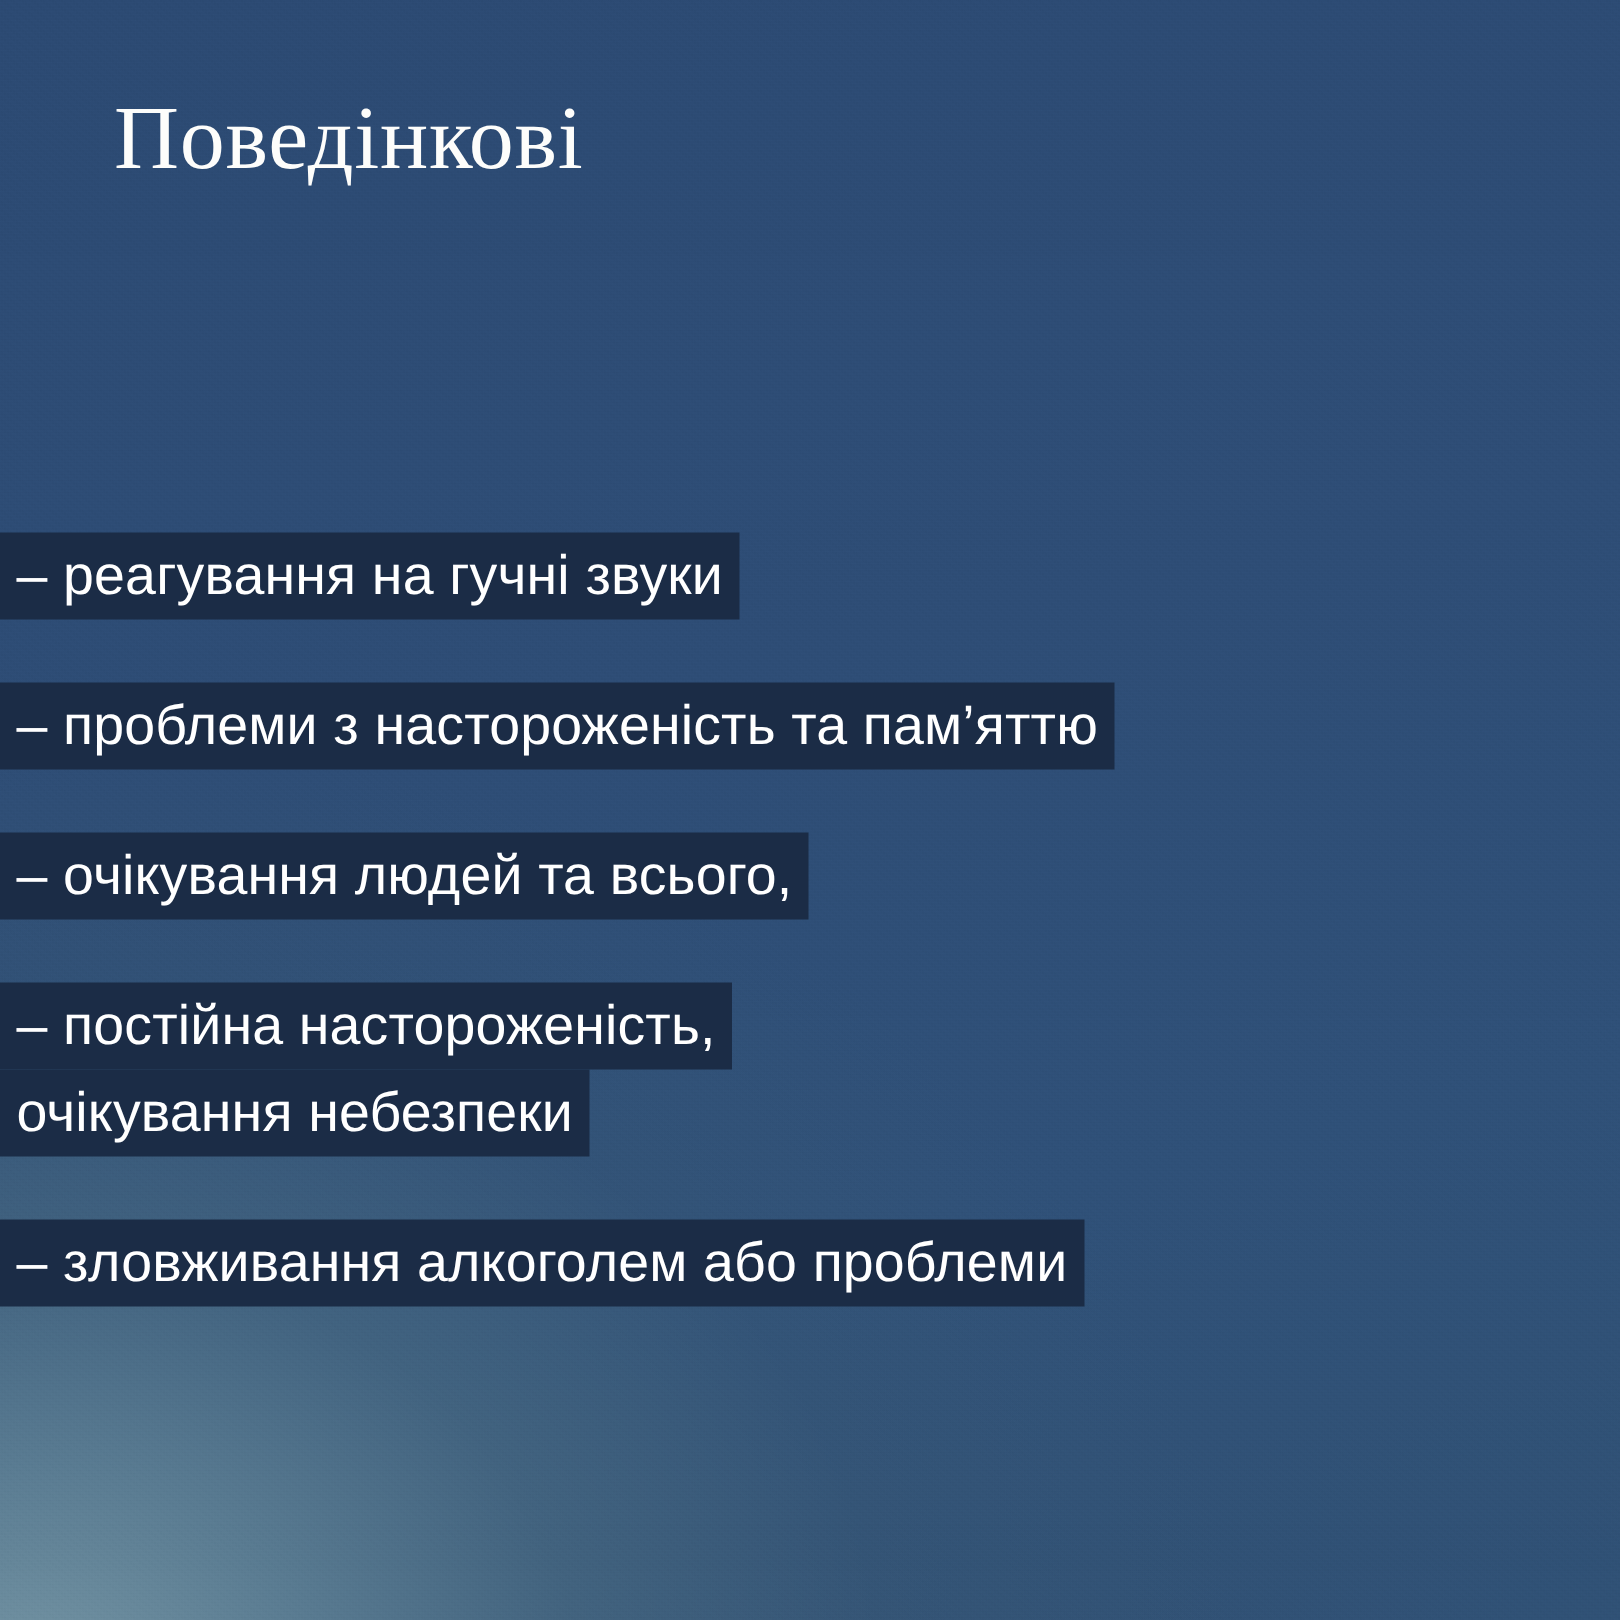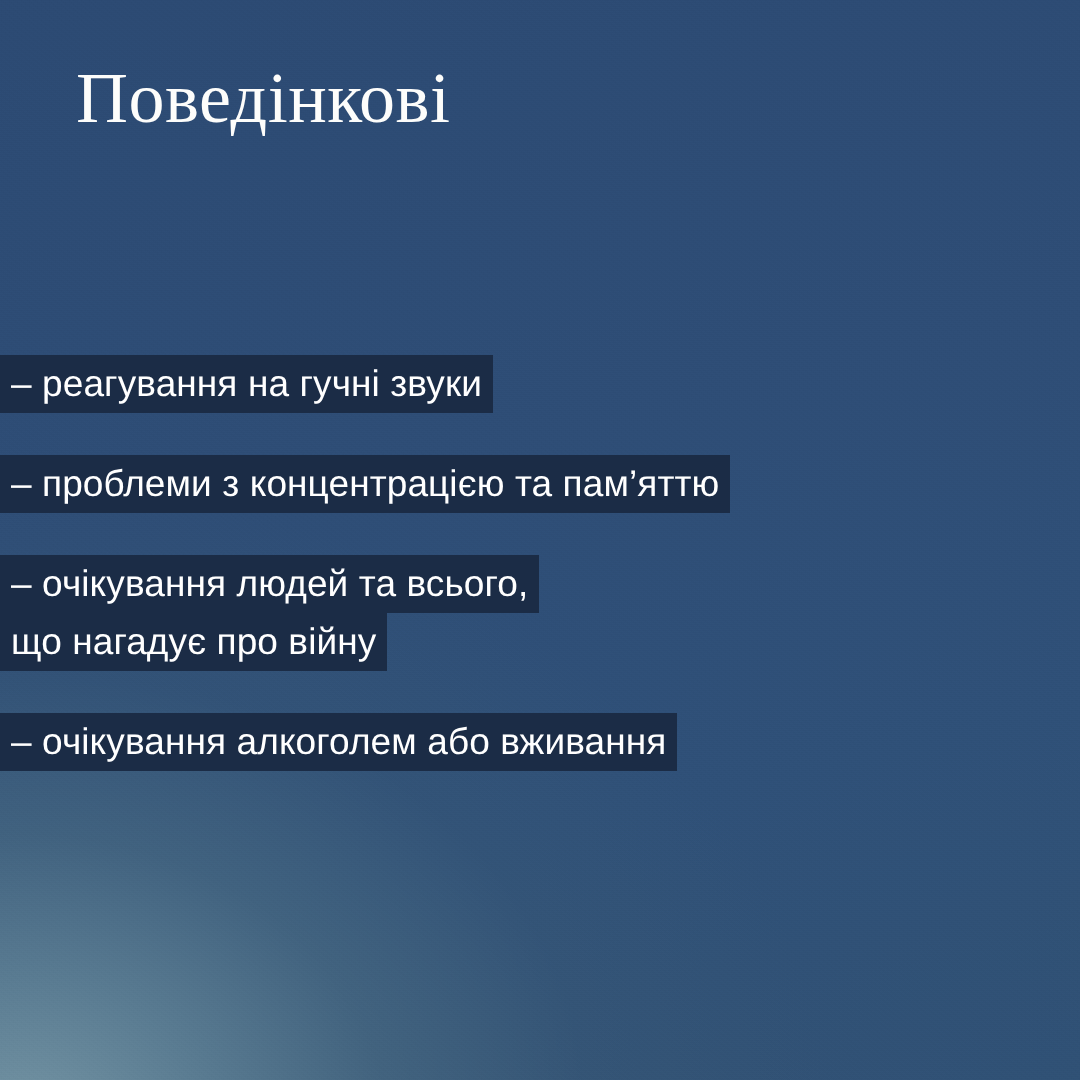--- a/index.html
+++ b/index.html
@@ -45,21 +45,21 @@
       repeating-linear-gradient(37deg,  rgba(255,255,255,.025) 0 2px, rgba(0,0,0,.02) 2px 4px);
     pointer-events:none;
   }
 
   
   #title {
     position:absolute;
     left:76px;
     top:62px;
     font-family:"Liberation Serif", "DejaVu Serif", serif;
-    font-size:72px;
+    font-size:60px;
     line-height:1.0;
     font-weight:400;
     color:#fdfdfb;
     letter-spacing:0.5px;
     white-space:nowrap;
   }
 
   
   #list {
     position:absolute;
@@ -96,27 +96,30 @@
 
   <h1 id="title">Поведінкові</h1>
 
   <div id="list">
 
     <div class="bullet">
       <span class="line">– реагування на гучні звуки</span>
     </div>
 
     <div class="bullet">
-      <span class="line">– проблеми з концентрацією та пам’яттю</span>
+      <span class="line">– проблеми з настороженість та пам’яттю</span>
     </div>
 
     <div class="bullet">
       <span class="line">– очікування людей та всього,</span>
-      <span class="line">що нагадує про війну</span>
     </div>
 
+    <div class="bullet">
+      <span class="line">– постійна настороженість,</span>
+      <span class="line">очікування небезпеки</span>
+    </div>
 
     <div class="bullet">
-      <span class="line">– очікування алкоголем або вживання</span>
+      <span class="line">– зловживання алкоголем або проблеми</span>
     </div>
 
   </div>
 </div>
 
 </body></html>

